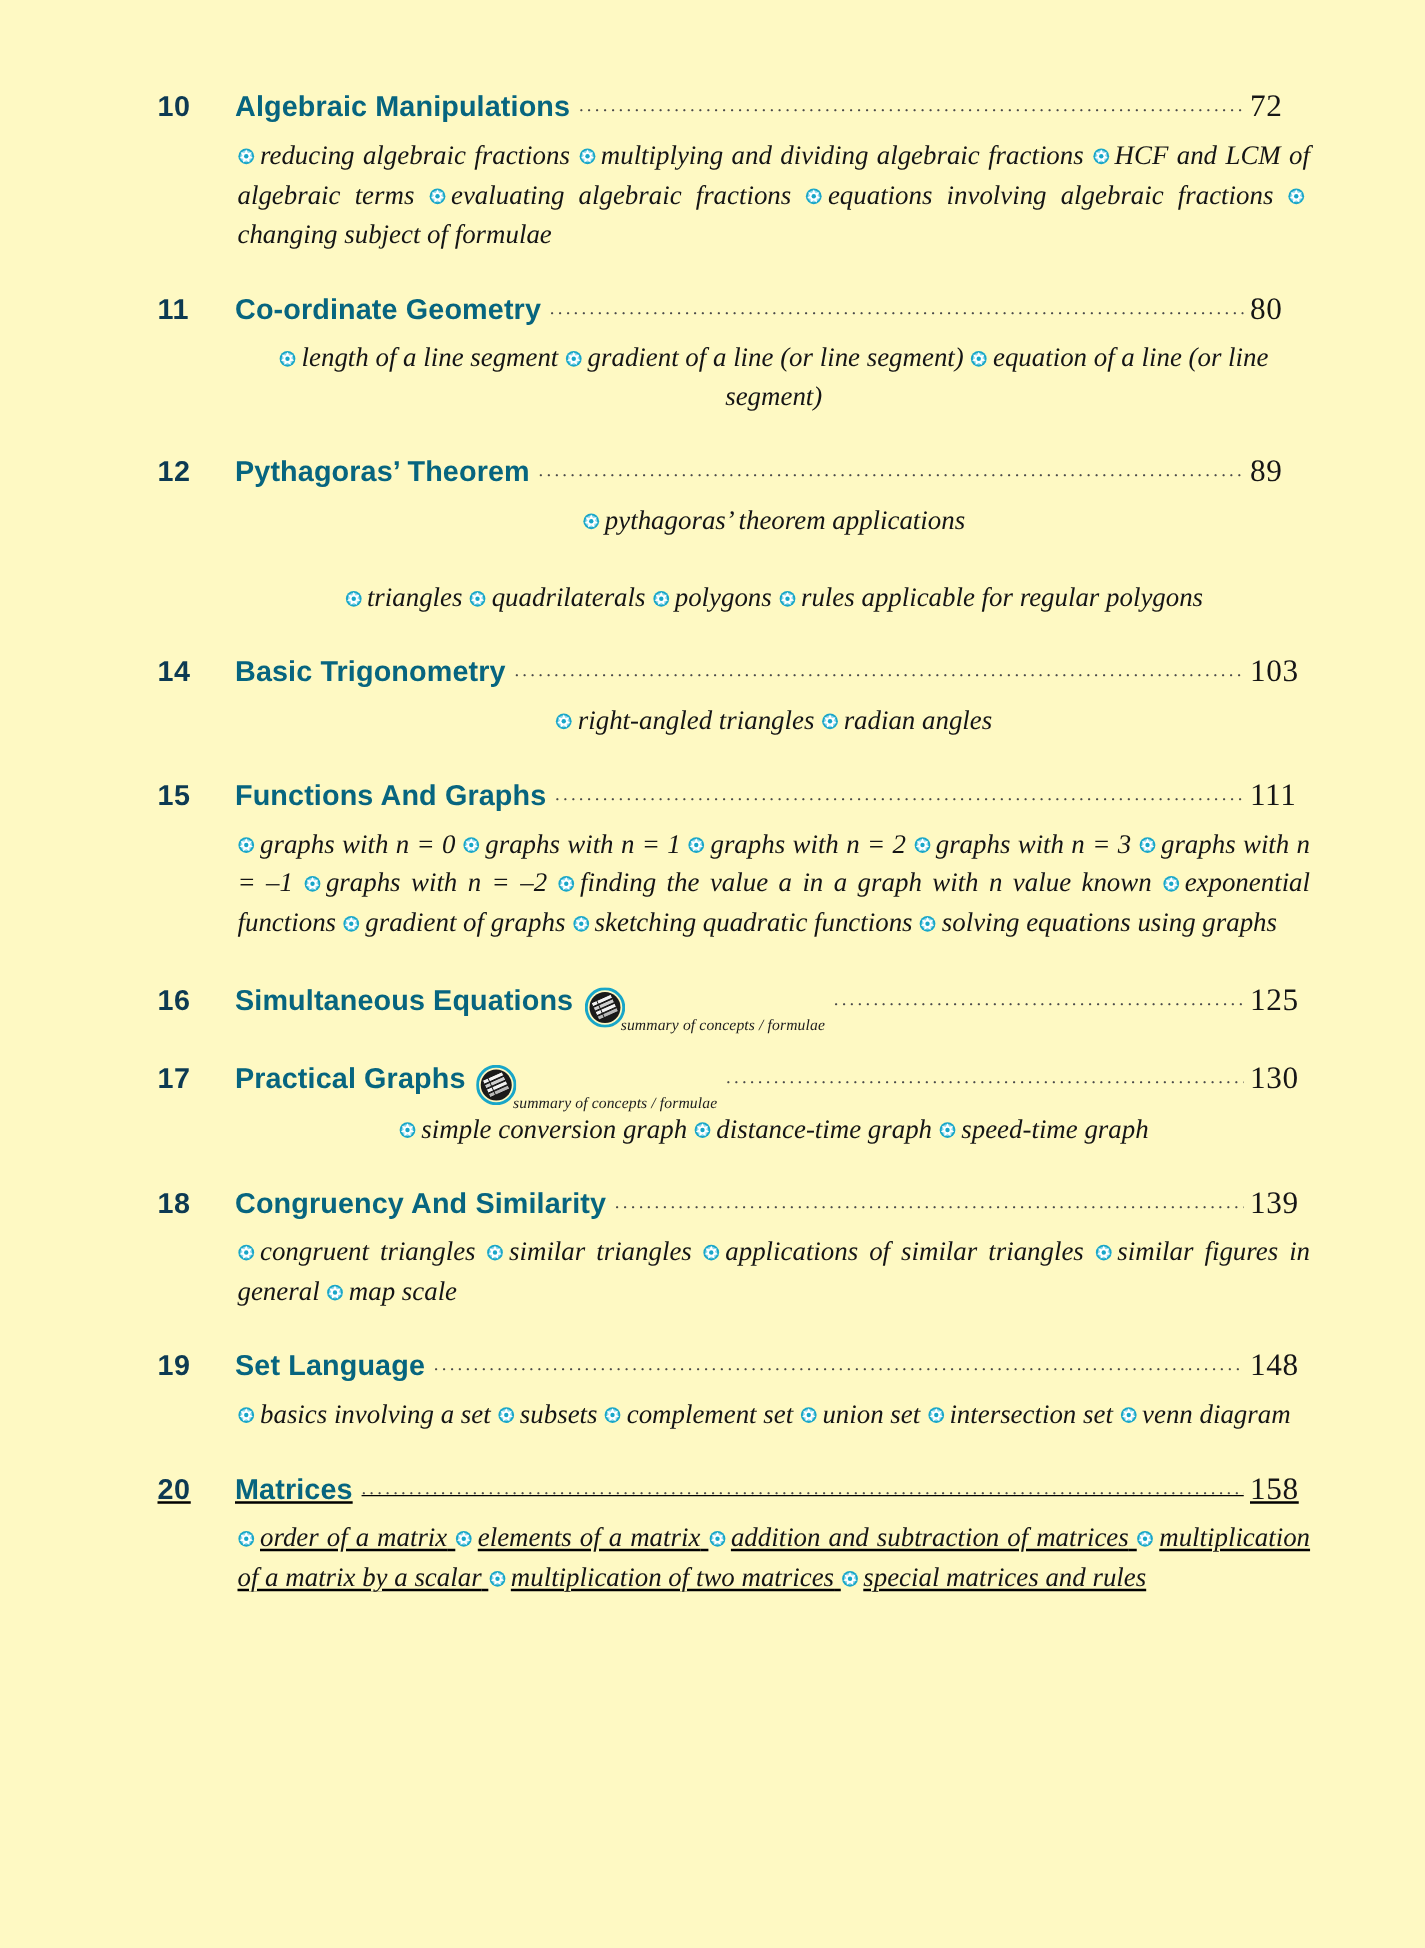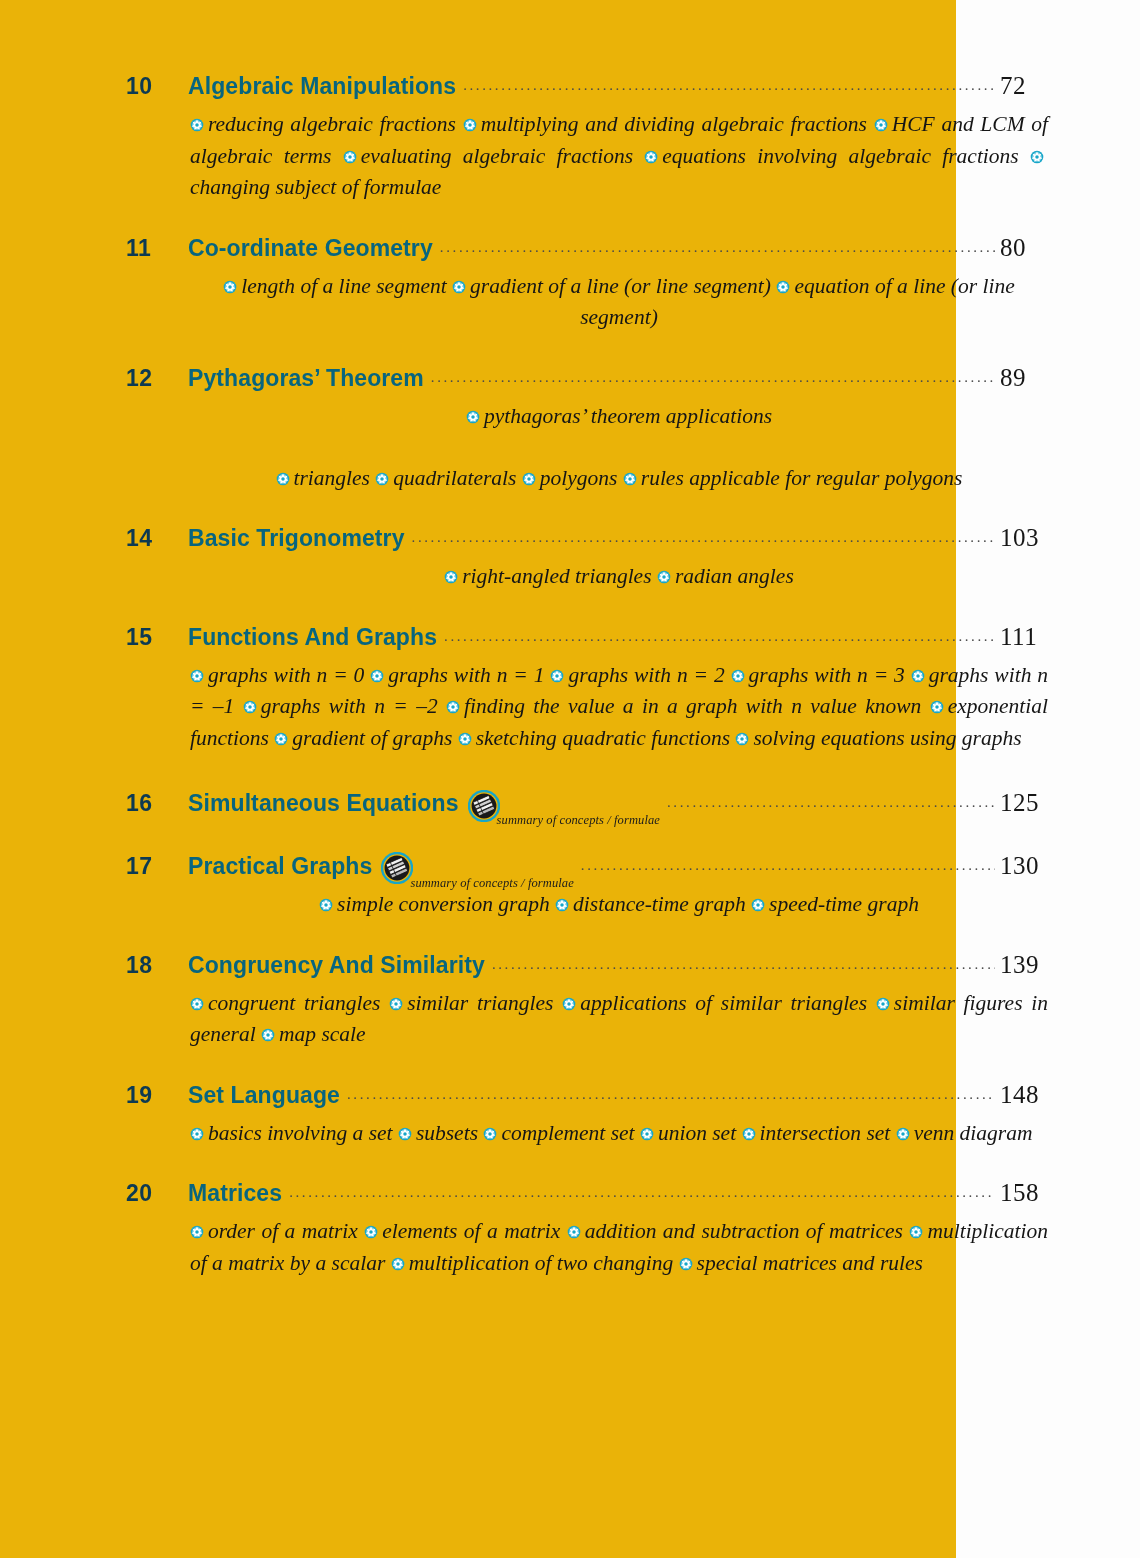--- a/index.html
+++ b/index.html
@@ -9,31 +9,31 @@
   body {
     width: 1140px;
     height: 1558px;
     background: #fdfdfd;
     font-family: "Liberation Sans", sans-serif;
     -webkit-font-smoothing: antialiased;
   }
 
   #toc-page {
     position: relative;
-    width: 956px;
+    width: 1140px;
     height: 1558px;
     box-sizing: border-box;
     padding: 72px 42px 0 126px;
-    background: #eab308;
+    background: #fef9c3;
   }
 
   .chapter-block {
     margin-bottom: 30px;
   }
-  .chapter-block.last { margin-bottom: 0; }
+  .chapter-block.last { margin-bottom: 0; text-decoration: underline; }
 
   
   .chapter-heading {
     display: flex;
     align-items: baseline;
     width: 914px;
   }
 
   .chapter-num {
     flex: 0 0 62px;
@@ -50,21 +50,21 @@
     font-weight: bold;
     font-size: 23px;
     color: #07657f;
     white-space: nowrap;
     line-height: 1.1;
     letter-spacing: 0.1px;
   }
 
   .title-wrap {
     display: flex;
-    align-items: flex-end;
+    align-items: center;
     white-space: nowrap;
   }
 
   
   .summary-group {
     display: inline-flex;
     align-items: center;
     white-space: nowrap;
     margin-left: 9px;
     position: relative;
@@ -513,21 +513,21 @@
               </svg></span><span>addition and subtraction of matrices</span></span> <span class="topic-item"><span class="bullet"><svg viewBox="0 0 16 16" width="14" height="14" aria-hidden="true">
                 <circle cx="8" cy="8" r="7.2" fill="#18a6c8"></circle>
                 <circle cx="8" cy="8" r="5.4" fill="#8fd8ea"></circle>
                 <path d="M8 1.8 L9.6 5.1 L13.1 4.4 L11.3 7.5 L14.2 9.6 L10.7 10.2 L10.9 13.8 L8 11.6 L5.1 13.8 L5.3 10.2 L1.8 9.6 L4.7 7.5 L2.9 4.4 L6.4 5.1 Z" fill="#ffffff"></path>
                 <circle cx="8" cy="8" r="2.0" fill="#18a6c8"></circle>
               </svg></span><span>multiplication of a matrix by a scalar</span></span> <span class="topic-item"><span class="bullet"><svg viewBox="0 0 16 16" width="14" height="14" aria-hidden="true">
                 <circle cx="8" cy="8" r="7.2" fill="#18a6c8"></circle>
                 <circle cx="8" cy="8" r="5.4" fill="#8fd8ea"></circle>
                 <path d="M8 1.8 L9.6 5.1 L13.1 4.4 L11.3 7.5 L14.2 9.6 L10.7 10.2 L10.9 13.8 L8 11.6 L5.1 13.8 L5.3 10.2 L1.8 9.6 L4.7 7.5 L2.9 4.4 L6.4 5.1 Z" fill="#ffffff"></path>
                 <circle cx="8" cy="8" r="2.0" fill="#18a6c8"></circle>
-              </svg></span><span>multiplication of two changing</span></span> <span class="topic-item"><span class="bullet"><svg viewBox="0 0 16 16" width="14" height="14" aria-hidden="true">
+              </svg></span><span>multiplication of two matrices</span></span> <span class="topic-item"><span class="bullet"><svg viewBox="0 0 16 16" width="14" height="14" aria-hidden="true">
                 <circle cx="8" cy="8" r="7.2" fill="#18a6c8"></circle>
                 <circle cx="8" cy="8" r="5.4" fill="#8fd8ea"></circle>
                 <path d="M8 1.8 L9.6 5.1 L13.1 4.4 L11.3 7.5 L14.2 9.6 L10.7 10.2 L10.9 13.8 L8 11.6 L5.1 13.8 L5.3 10.2 L1.8 9.6 L4.7 7.5 L2.9 4.4 L6.4 5.1 Z" fill="#ffffff"></path>
                 <circle cx="8" cy="8" r="2.0" fill="#18a6c8"></circle>
               </svg></span><span>special matrices and rules</span></span></p>
       </div>
     </div>
 </div>
 
 </body></html>

